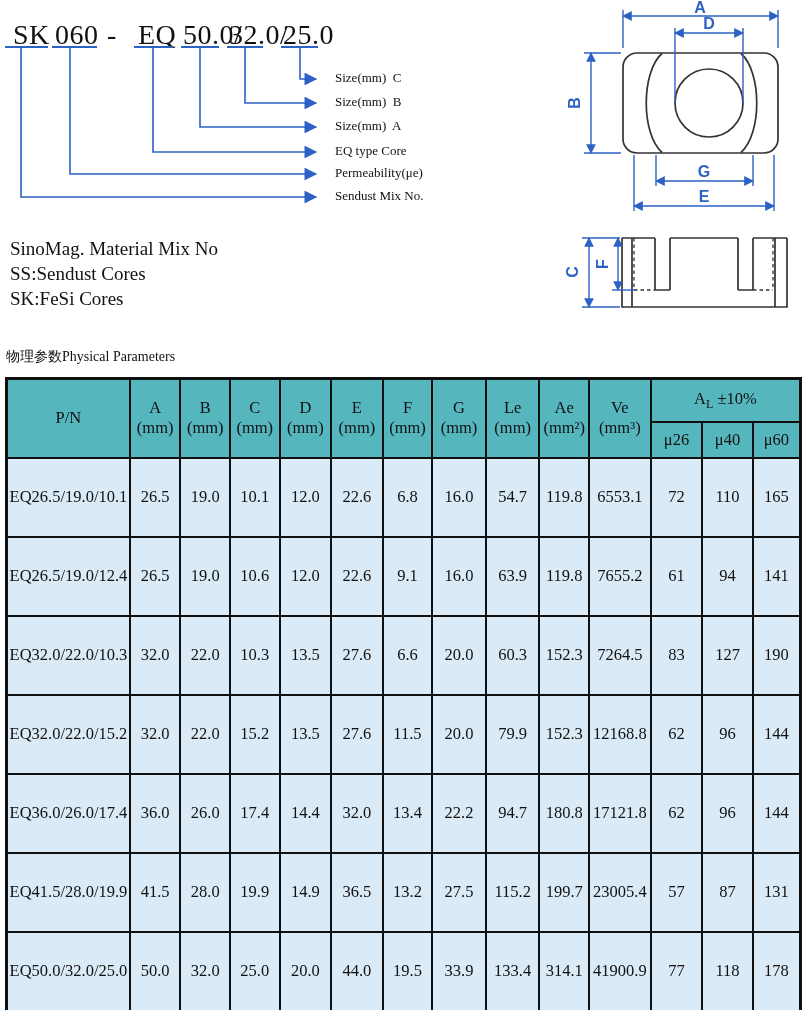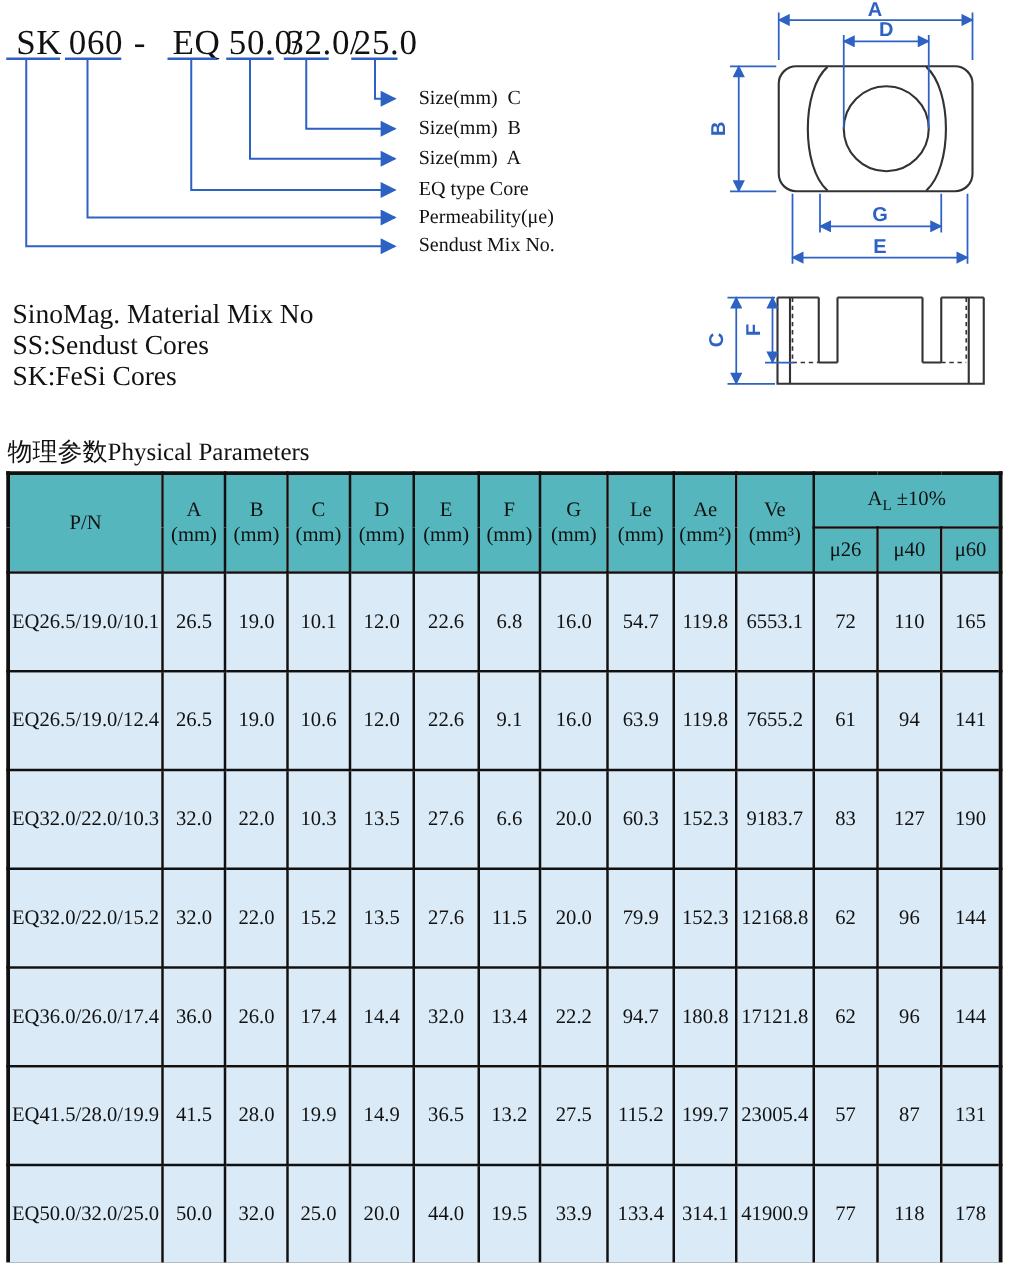--- a/index.html
+++ b/index.html
@@ -3,30 +3,30 @@
 <meta charset="utf-8">
 <style>
   html,body{margin:0;padding:0;}
   body{width:810px;height:1010px;background:#fff;font-family:"Liberation Serif",serif;color:#111;}
   .page{position:relative;width:810px;height:1010px;overflow:hidden;background:#fff;}
 
   
   .code-seg{position:absolute;top:19px;font-size:28px;letter-spacing:.5px;white-space:pre;}
   .seg0{left:13px}.seg1{left:55px}.seg2{left:107px}.seg3{left:138px}
   .seg4{left:183px}.seg5{left:229px}.seg6{left:283px}
-  .code-label{position:absolute;left:335px;font-size:16px;white-space:pre;}
+  .code-label{position:absolute;left:335px;font-size:13px;white-space:pre;}
   .lab0{top:70px}.lab1{top:94px}.lab2{top:118px}.lab3{top:143px}.lab4{top:165px}.lab5{top:188px}
   .diagram-svg{position:absolute;left:0;top:0;}
   .core-svg{position:absolute;left:565px;top:0;}
 
   
-  .note{position:absolute;left:10px;font-size:22px;}
+  .note{position:absolute;left:10px;font-size:19px;}
   .note0{top:238px}.note1{top:263px}.note2{top:288px}
 
-  .section-title{position:absolute;left:6px;top:348px;font-size:20px;}
+  .section-title{position:absolute;left:6px;top:348px;font-size:14px;}
 
   
   table.params{position:absolute;left:5px;top:377px;border-collapse:collapse;table-layout:fixed;width:797px;
     border:3px solid #101010;border-bottom-width:5px;}
   table.params th,table.params td{border:2px solid #101010;text-align:center;vertical-align:middle;
     font-weight:normal;font-size:16.5px;padding:0;overflow:hidden;}
   table.params thead th{background:#55b6be;}
   table.params tbody td{background:#daeaf6;height:77px;}
   .h-top{height:43px;}
   .h-sub{height:36px;}
@@ -261,21 +261,21 @@
           <td class="pn">EQ32.0/22.0/10.3</td>
           <td>32.0</td>
           <td>22.0</td>
           <td>10.3</td>
           <td>13.5</td>
           <td>27.6</td>
           <td>6.6</td>
           <td>20.0</td>
           <td>60.3</td>
           <td>152.3</td>
-          <td>9183.7</td>
+          <td>7264.5</td>
           <td>83</td>
           <td>127</td>
           <td>190</td>
         </tr>
         <tr>
           <td class="pn">EQ32.0/22.0/15.2</td>
           <td>32.0</td>
           <td>22.0</td>
           <td>15.2</td>
           <td>13.5</td>

